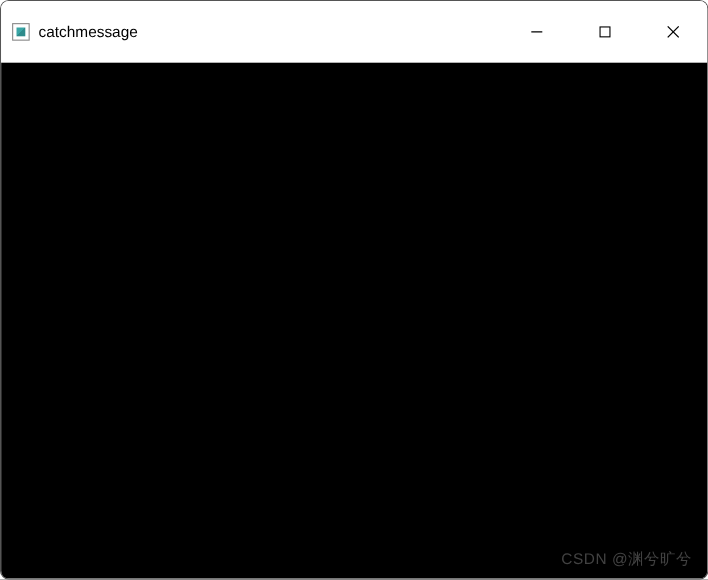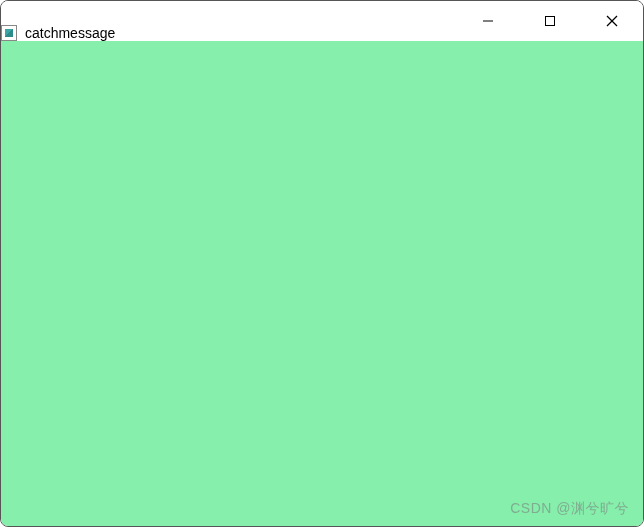--- a/index.html
+++ b/index.html
@@ -18,24 +18,25 @@
       width: 100%;
       height: 100%;
       border: 1px solid #555;
       border-radius: 8px;
       display: flex;
       flex-direction: column;
       background: #ffffff;
       overflow: hidden;
     }
     .titlebar {
-      height: 40px;
+      height: 56px;
       display: flex;
-      align-items: flex-end;
+      align-items: center;
       background: #ffffff;
+      padding-left: 10px;
       flex-shrink: 0;
     }
     .app-icon {
       width: 16px;
       height: 16px;
       margin-right: 8px;
       position: relative;
       border: 1px solid #888;
       background: #fff;
       display: flex;
@@ -67,21 +68,21 @@
     }
     .control-btn svg {
       width: 12px;
       height: 12px;
       stroke: #000;
       stroke-width: 1;
       fill: none;
     }
     .content-area {
       flex: 1;
-      background: #86efac;
+      background: #000000;
       position: relative;
     }
     .watermark {
       position: absolute;
       bottom: 8px;
       right: 14px;
       font-size: 14px;
       color: rgba(120, 120, 120, 0.55);
       font-family: sans-serif;
       letter-spacing: 0.5px;

